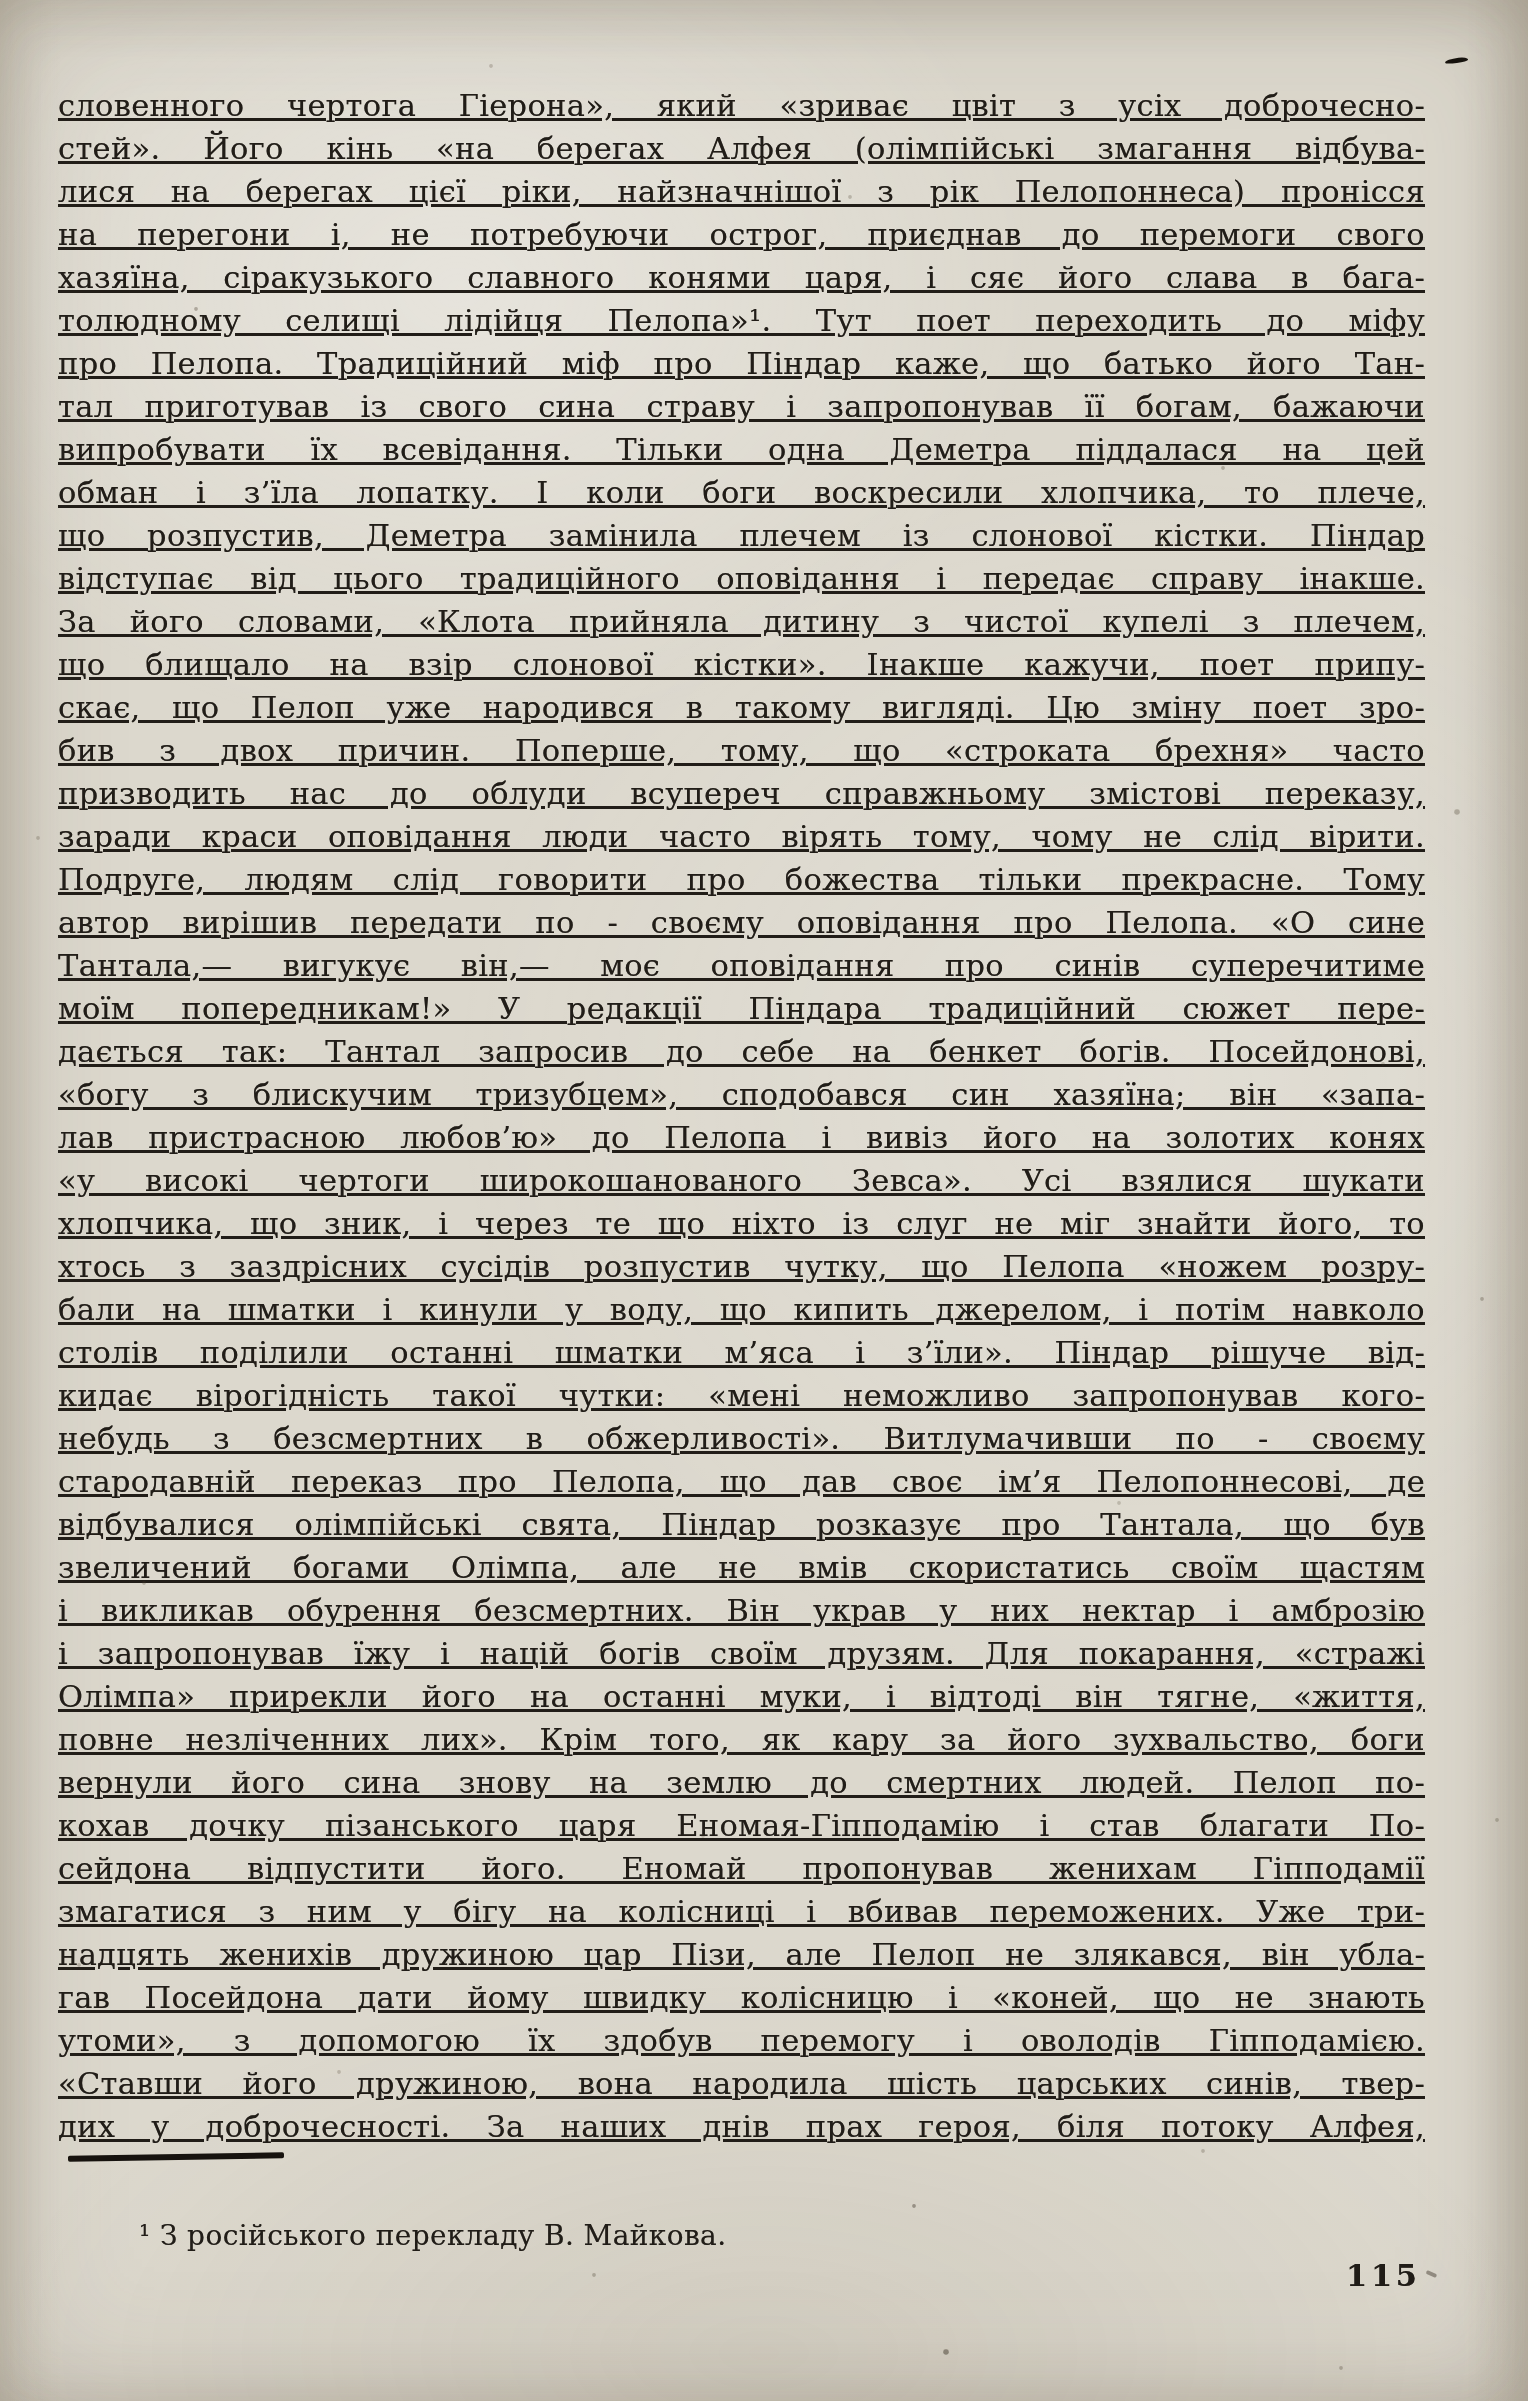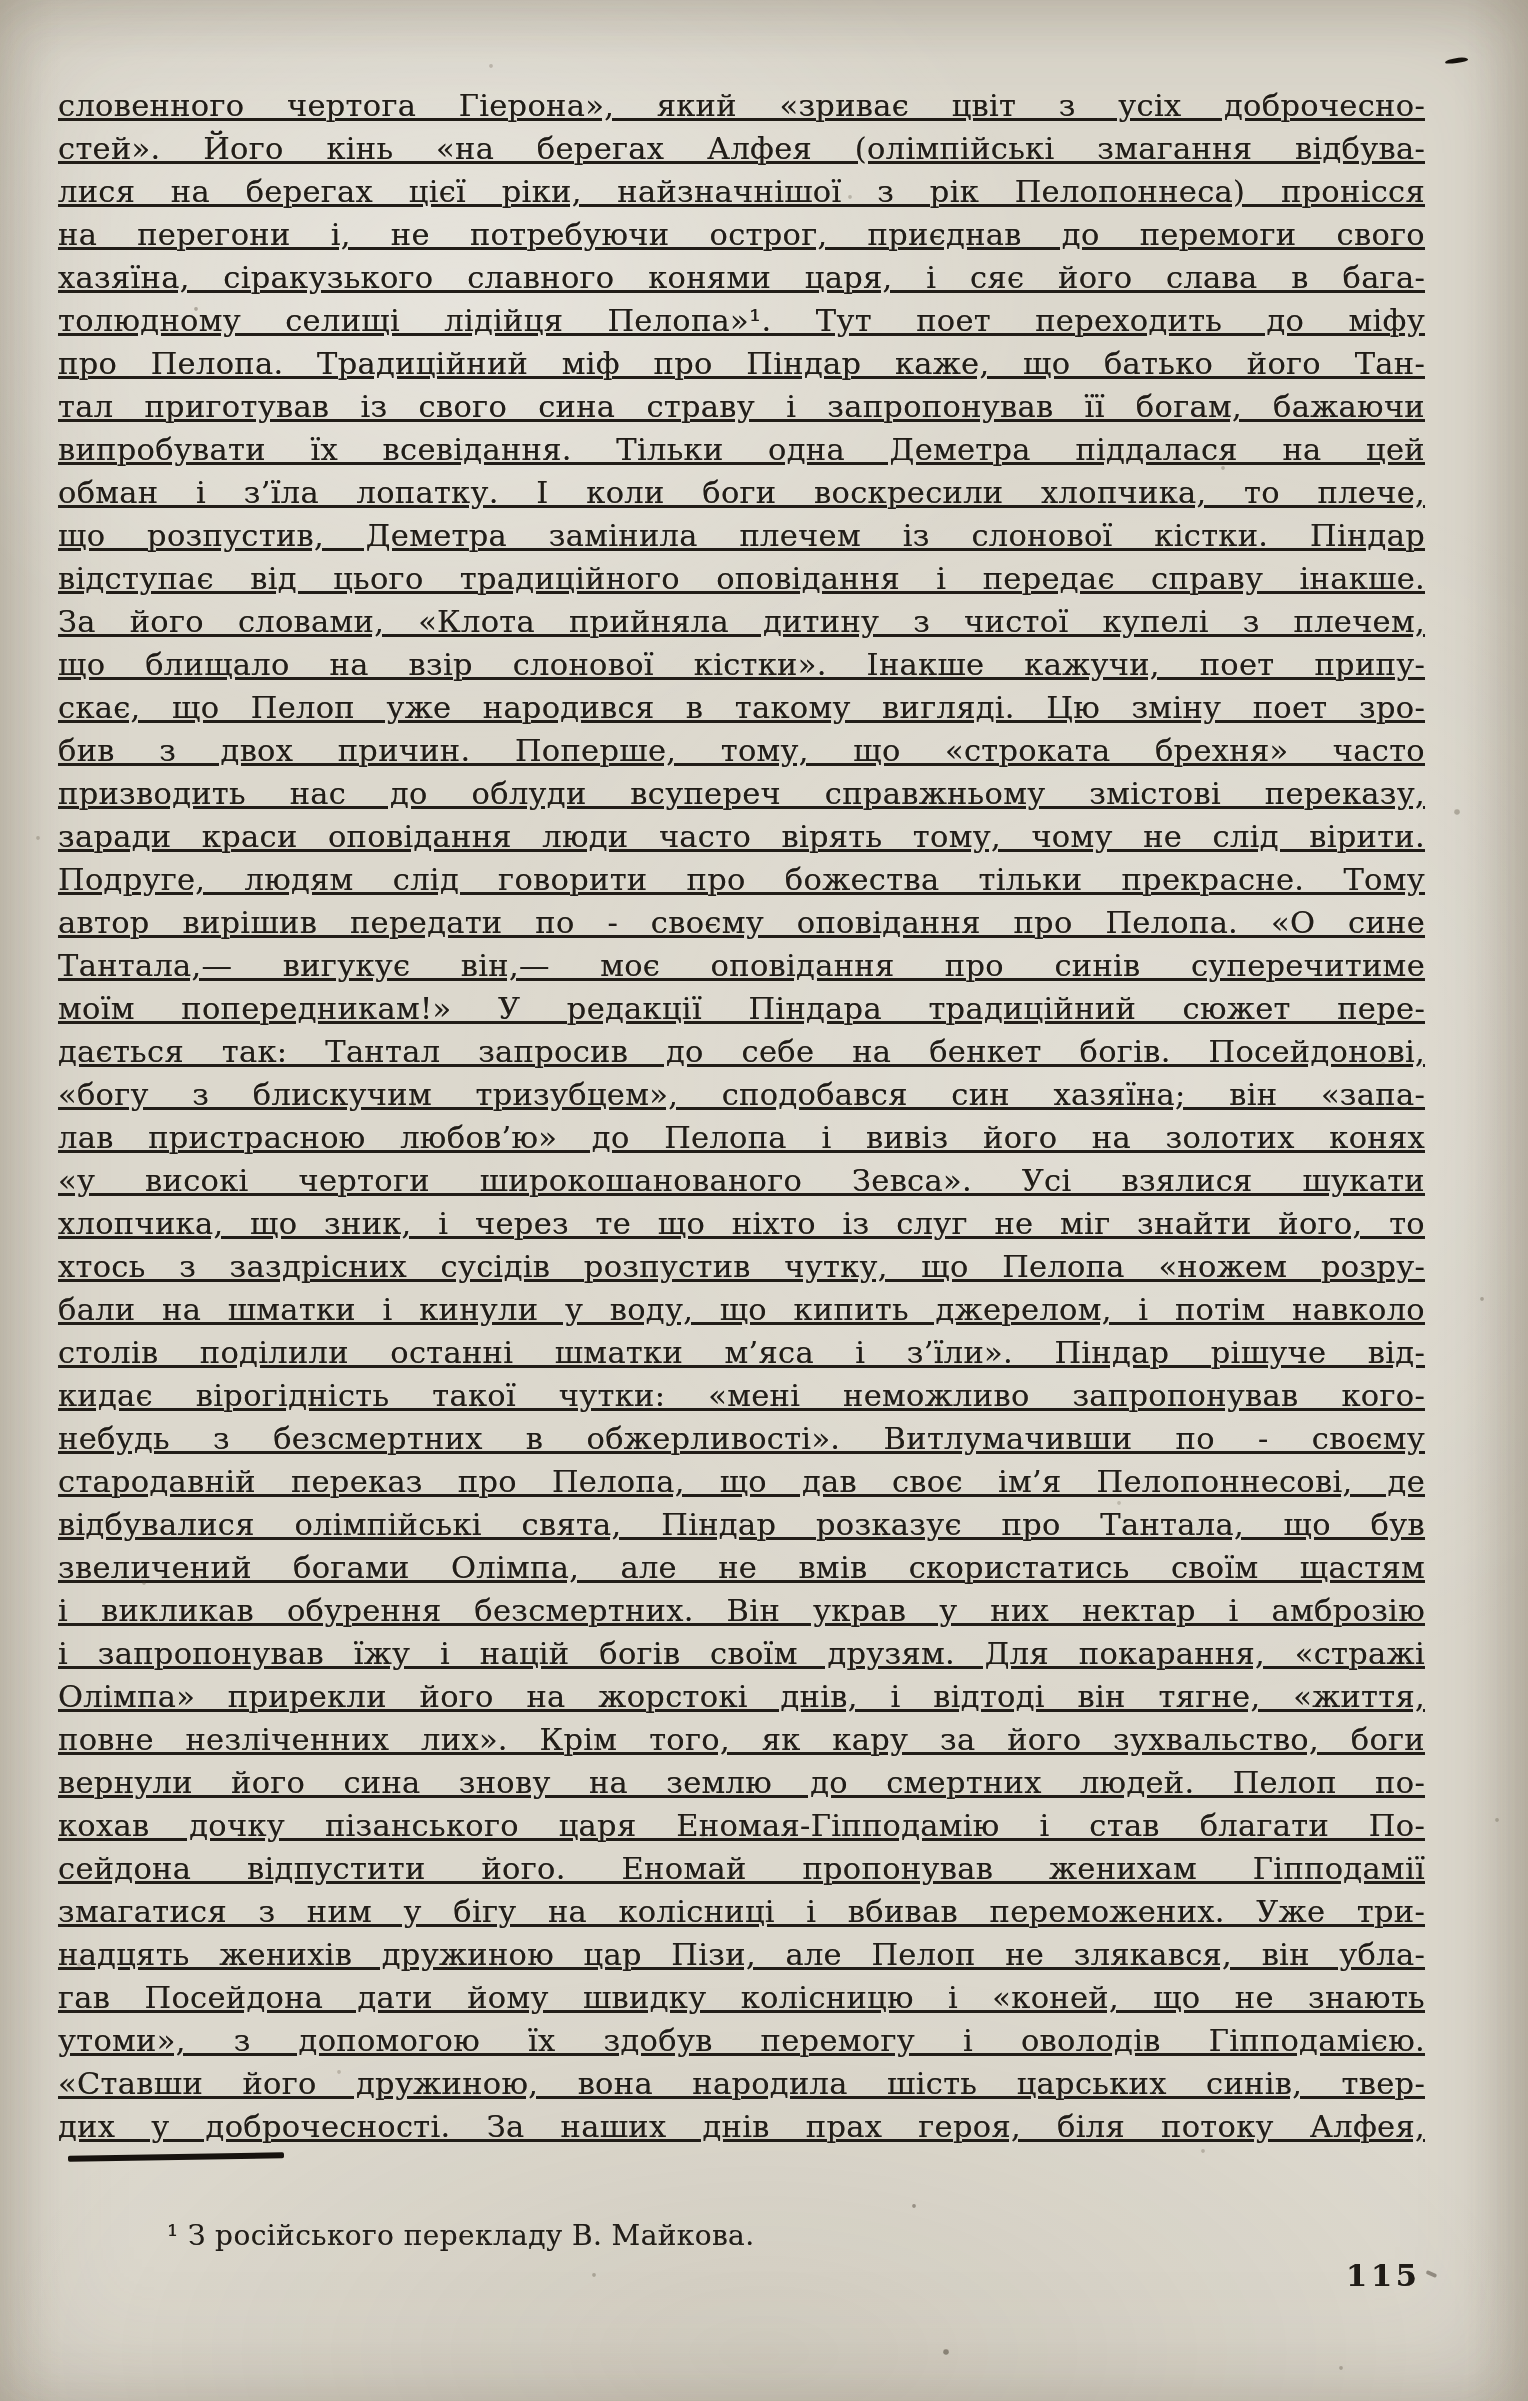--- a/index.html
+++ b/index.html
@@ -31,21 +31,21 @@
     overflow:hidden;white-space:normal;
     letter-spacing:0.3px;
     text-shadow:0 0 0.6px rgba(33,29,24,.55);
   }
   .footnote-rule{
     position:absolute;left:68px;top:2154px;width:216px;height:5.5px;
     background:#17130f;transform:rotate(-.9deg);border-radius:1.8px;
   }
   .footnote{
     position:absolute;left:139px;top:2215px;font-size:28px;line-height:41px;
-    letter-spacing:0.4px;text-shadow:0 0 0.6px rgba(33,29,24,.5);margin-left:28px;
+    letter-spacing:0.4px;text-shadow:0 0 0.6px rgba(33,29,24,.5);
   }
   .page-number{
     position:absolute;left:1346px;top:2257px;font-size:30.5px;font-weight:bold;
     letter-spacing:3.7px;text-shadow:0 0 0.6px rgba(33,29,24,.6);text-align:right;
   }
   .page-number-tick{
     position:absolute;left:1426px;top:2272px;width:11px;height:3.7px;
     background:rgba(60,52,40,.45);transform:rotate(24deg);border-radius:1.8px;
   }
   .ink-dash{
@@ -113,21 +113,21 @@
   <div class="line">хтось з заздрісних сусідів розпустив чутку, що Пелопа «ножем розру-</div>
   <div class="line">бали на шматки і кинули у воду, що кипить джерелом, і потім навколо</div>
   <div class="line">столів поділили останні шматки м’яса і з’їли». Піндар рішуче від-</div>
   <div class="line">кидає вірогідність такої чутки: «мені неможливо запропонував кого-</div>
   <div class="line">небудь з безсмертних в обжерливості». Витлумачивши по - своєму</div>
   <div class="line">стародавній переказ про Пелопа, що дав своє ім’я Пелопоннесові, де</div>
   <div class="line">відбувалися олімпійські свята, Піндар розказує про Тантала, що був</div>
   <div class="line">звеличений богами Олімпа, але не вмів скористатись своїм щастям</div>
   <div class="line">і викликав обурення безсмертних. Він украв у них нектар і амброзію</div>
   <div class="line">і запропонував їжу і націй богів своїм друзям. Для покарання, «стражі</div>
-  <div class="line">Олімпа» прирекли його на жорстокі днів, і відтоді він тягне, «життя,</div>
+  <div class="line">Олімпа» прирекли його на останні муки, і відтоді він тягне, «життя,</div>
   <div class="line">повне незліченних лих». Крім того, як кару за його зухвальство, боги</div>
   <div class="line">вернули його сина знову на землю до смертних людей. Пелоп по-</div>
   <div class="line">кохав дочку пізанського царя Еномая-Гіпподамію і став благати По-</div>
   <div class="line">сейдона відпустити його. Еномай пропонував женихам Гіпподамії</div>
   <div class="line">змагатися з ним у бігу на колісниці і вбивав переможених. Уже три-</div>
   <div class="line">надцять женихів дружиною цар Пізи, але Пелоп не злякався, він убла-</div>
   <div class="line">гав Посейдона дати йому швидку колісницю і «коней, що не знають</div>
   <div class="line">утоми», з допомогою їх здобув перемогу і оволодів Гіпподамією.</div>
   <div class="line">«Ставши його дружиною, вона народила шість царських синів, твер-</div>
   <div class="line">дих у доброчесності. За наших днів прах героя, біля потоку Алфея,</div>

